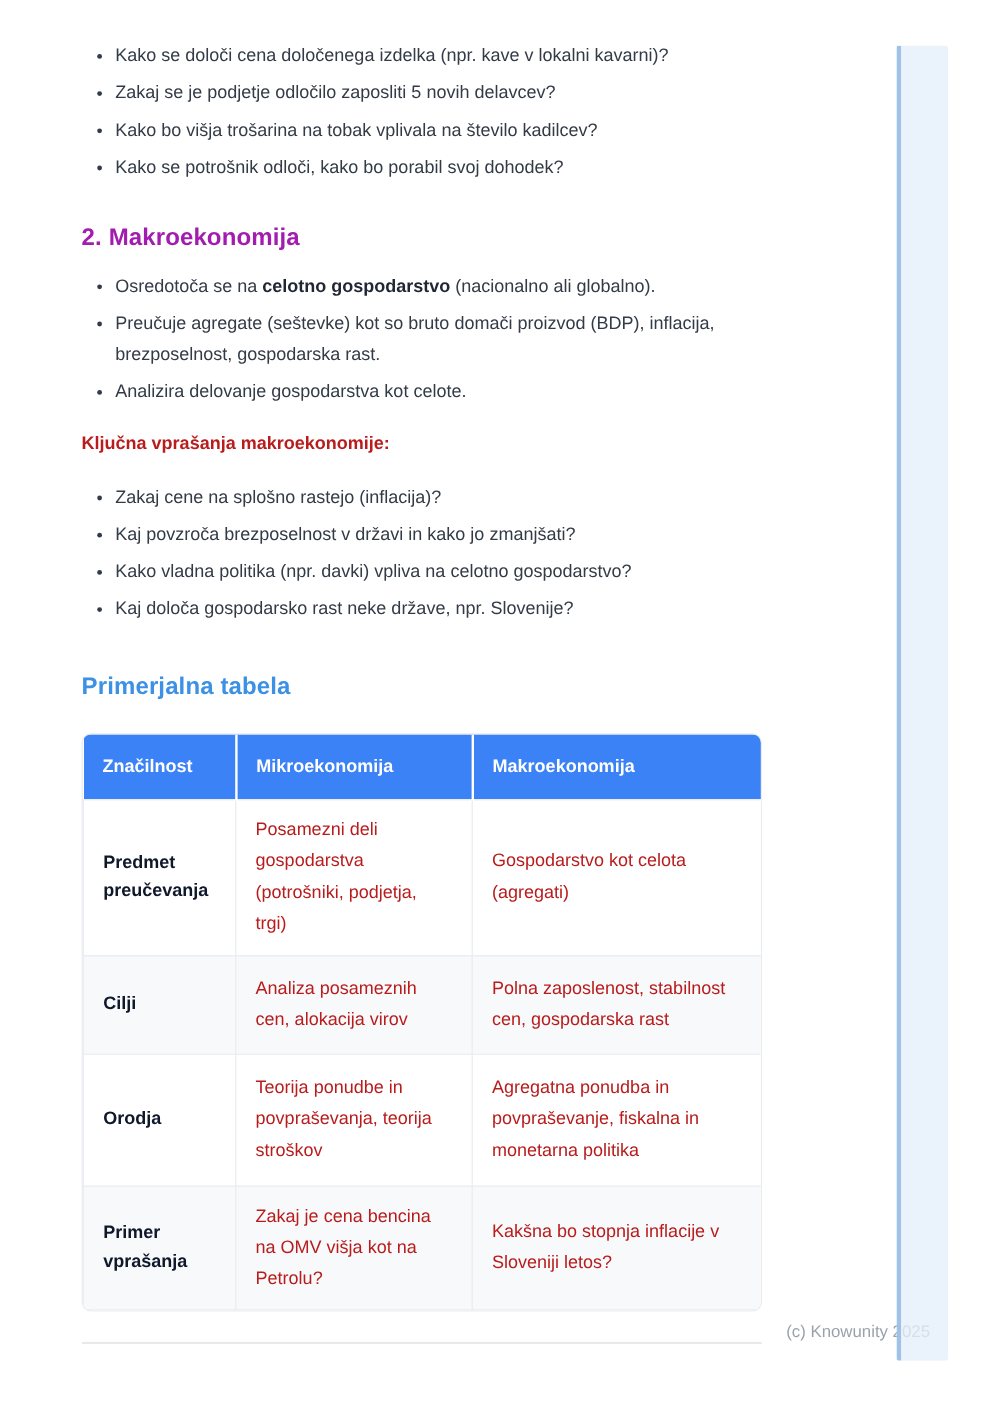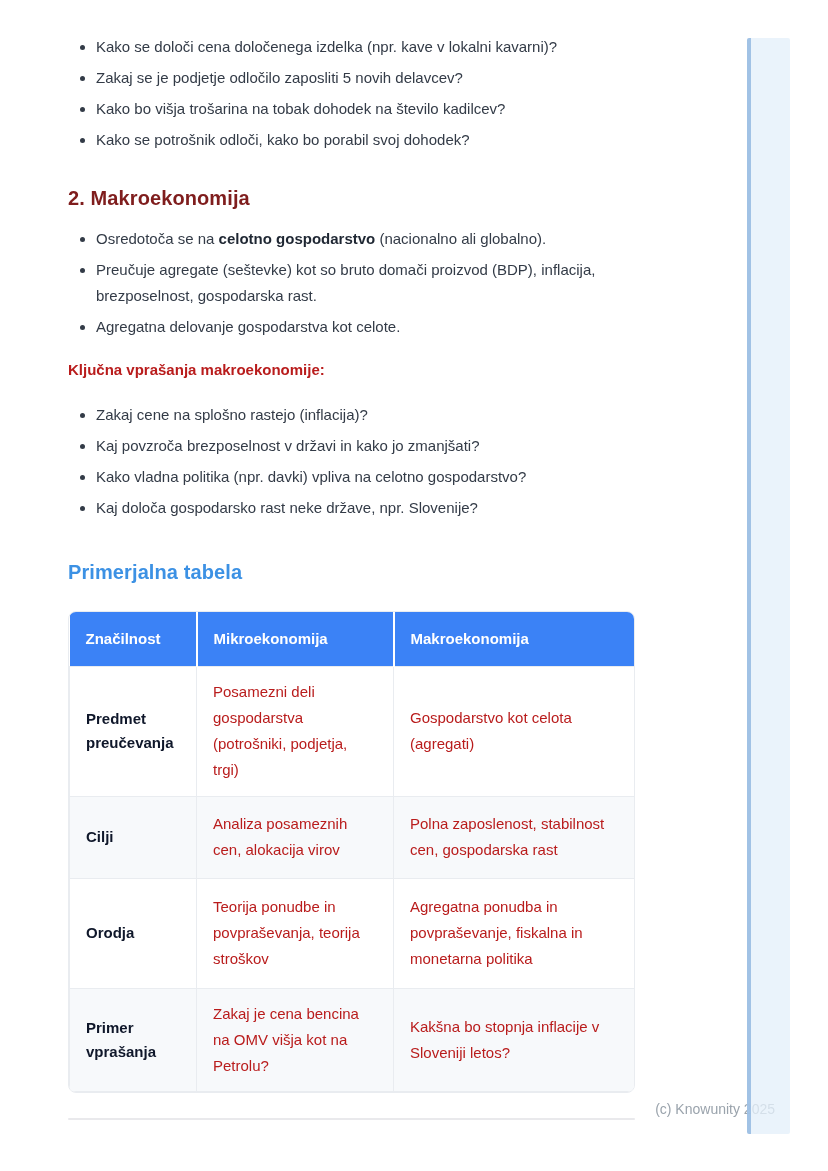--- a/index.html
+++ b/index.html
@@ -114,30 +114,30 @@
   }
 </style>
 </head>
 <body>
 
 <div class="page">
 
   <ul class="doc-list">
     <li>Kako se določi cena določenega izdelka (npr. kave v lokalni kavarni)?</li>
     <li>Zakaj se je podjetje odločilo zaposliti 5 novih delavcev?</li>
-    <li>Kako bo višja trošarina na tobak dohodek na število kadilcev?</li>
+    <li>Kako bo višja trošarina na tobak vplivala na število kadilcev?</li>
     <li>Kako se potrošnik odloči, kako bo porabil svoj dohodek?</li>
   </ul>
 
-  <h2 class="doc-h2 mk" style="color:#7f1d1d;">2. Makroekonomija</h2>
+  <h2 class="doc-h2 mk" style="color:#a21caf;">2. Makroekonomija</h2>
 
   <ul class="doc-list after-h2">
     <li><span>Osredotoča se na </span><span class="inline-bold">celotno gospodarstvo</span><span> (nacionalno ali globalno).</span></li>
     <li>Preučuje agregate (seštevke) kot so bruto domači proizvod (BDP), inflacija, brezposelnost, gospodarska rast.</li>
-    <li>Agregatna delovanje gospodarstva kot celote.</li>
+    <li>Analizira delovanje gospodarstva kot celote.</li>
   </ul>
 
   <p class="bold-lead">Ključna vprašanja makroekonomije:</p>
 
   <ul class="doc-list after-p">
     <li>Zakaj cene na splošno rastejo (inflacija)?</li>
     <li>Kaj povzroča brezposelnost v državi in kako jo zmanjšati?</li>
     <li>Kako vladna politika (npr. davki) vpliva na celotno gospodarstvo?</li>
     <li>Kaj določa gospodarsko rast neke države, npr. Slovenije?</li>
   </ul>

